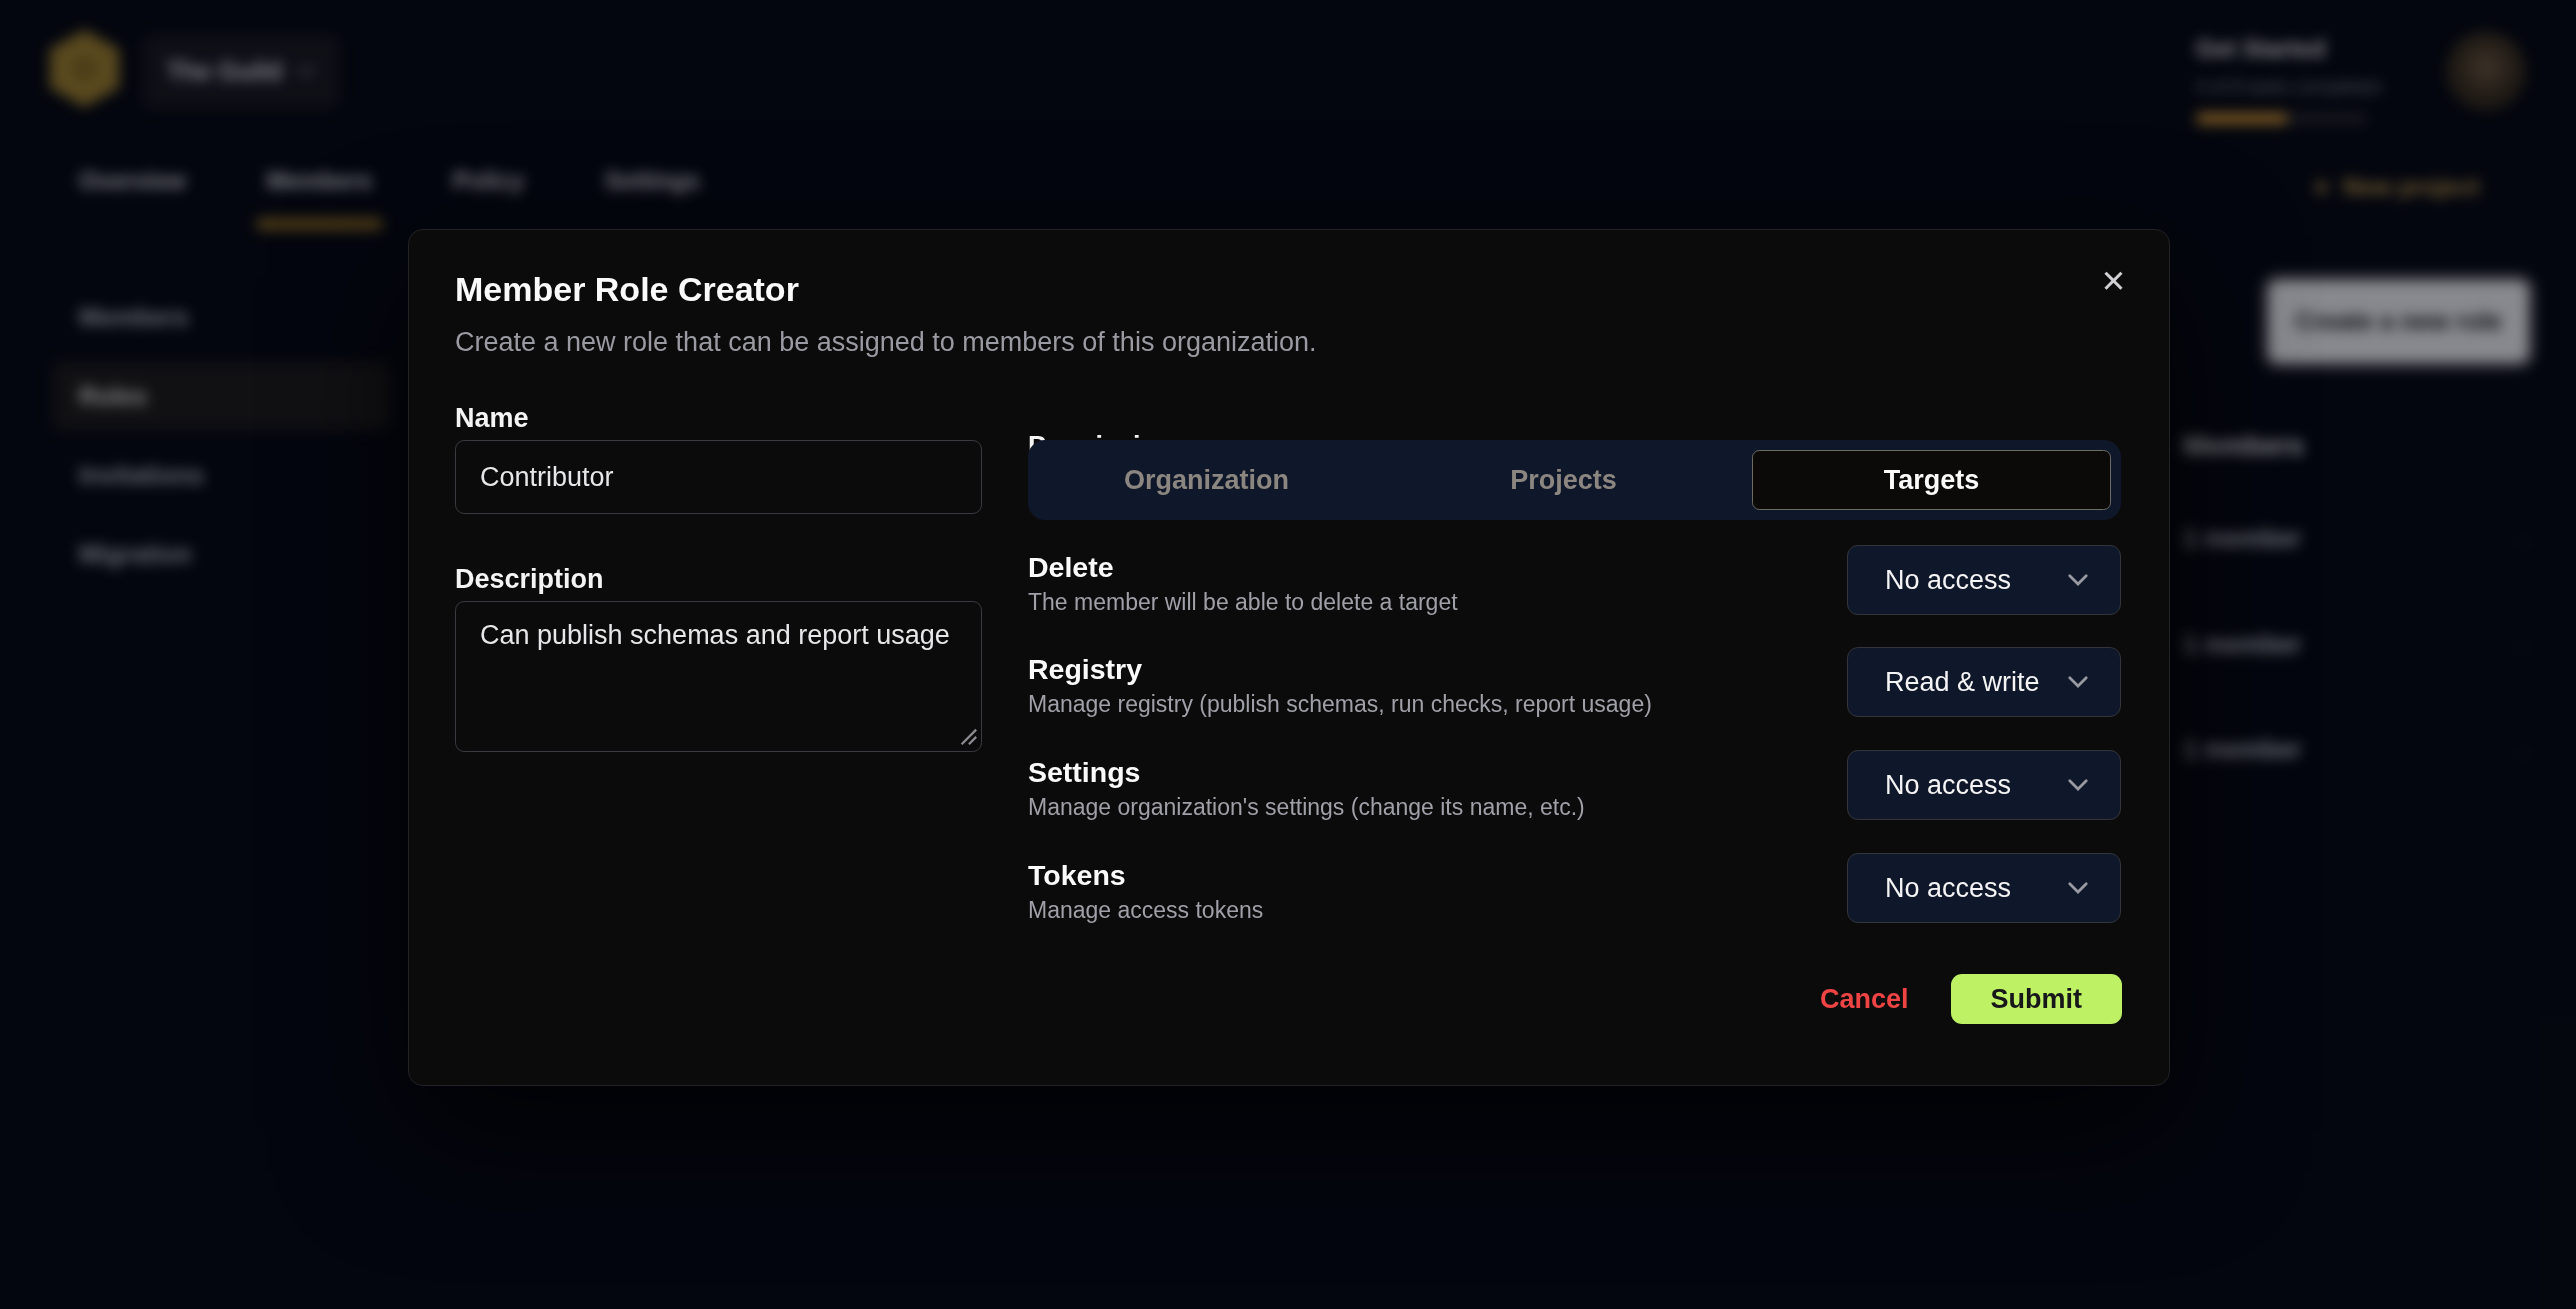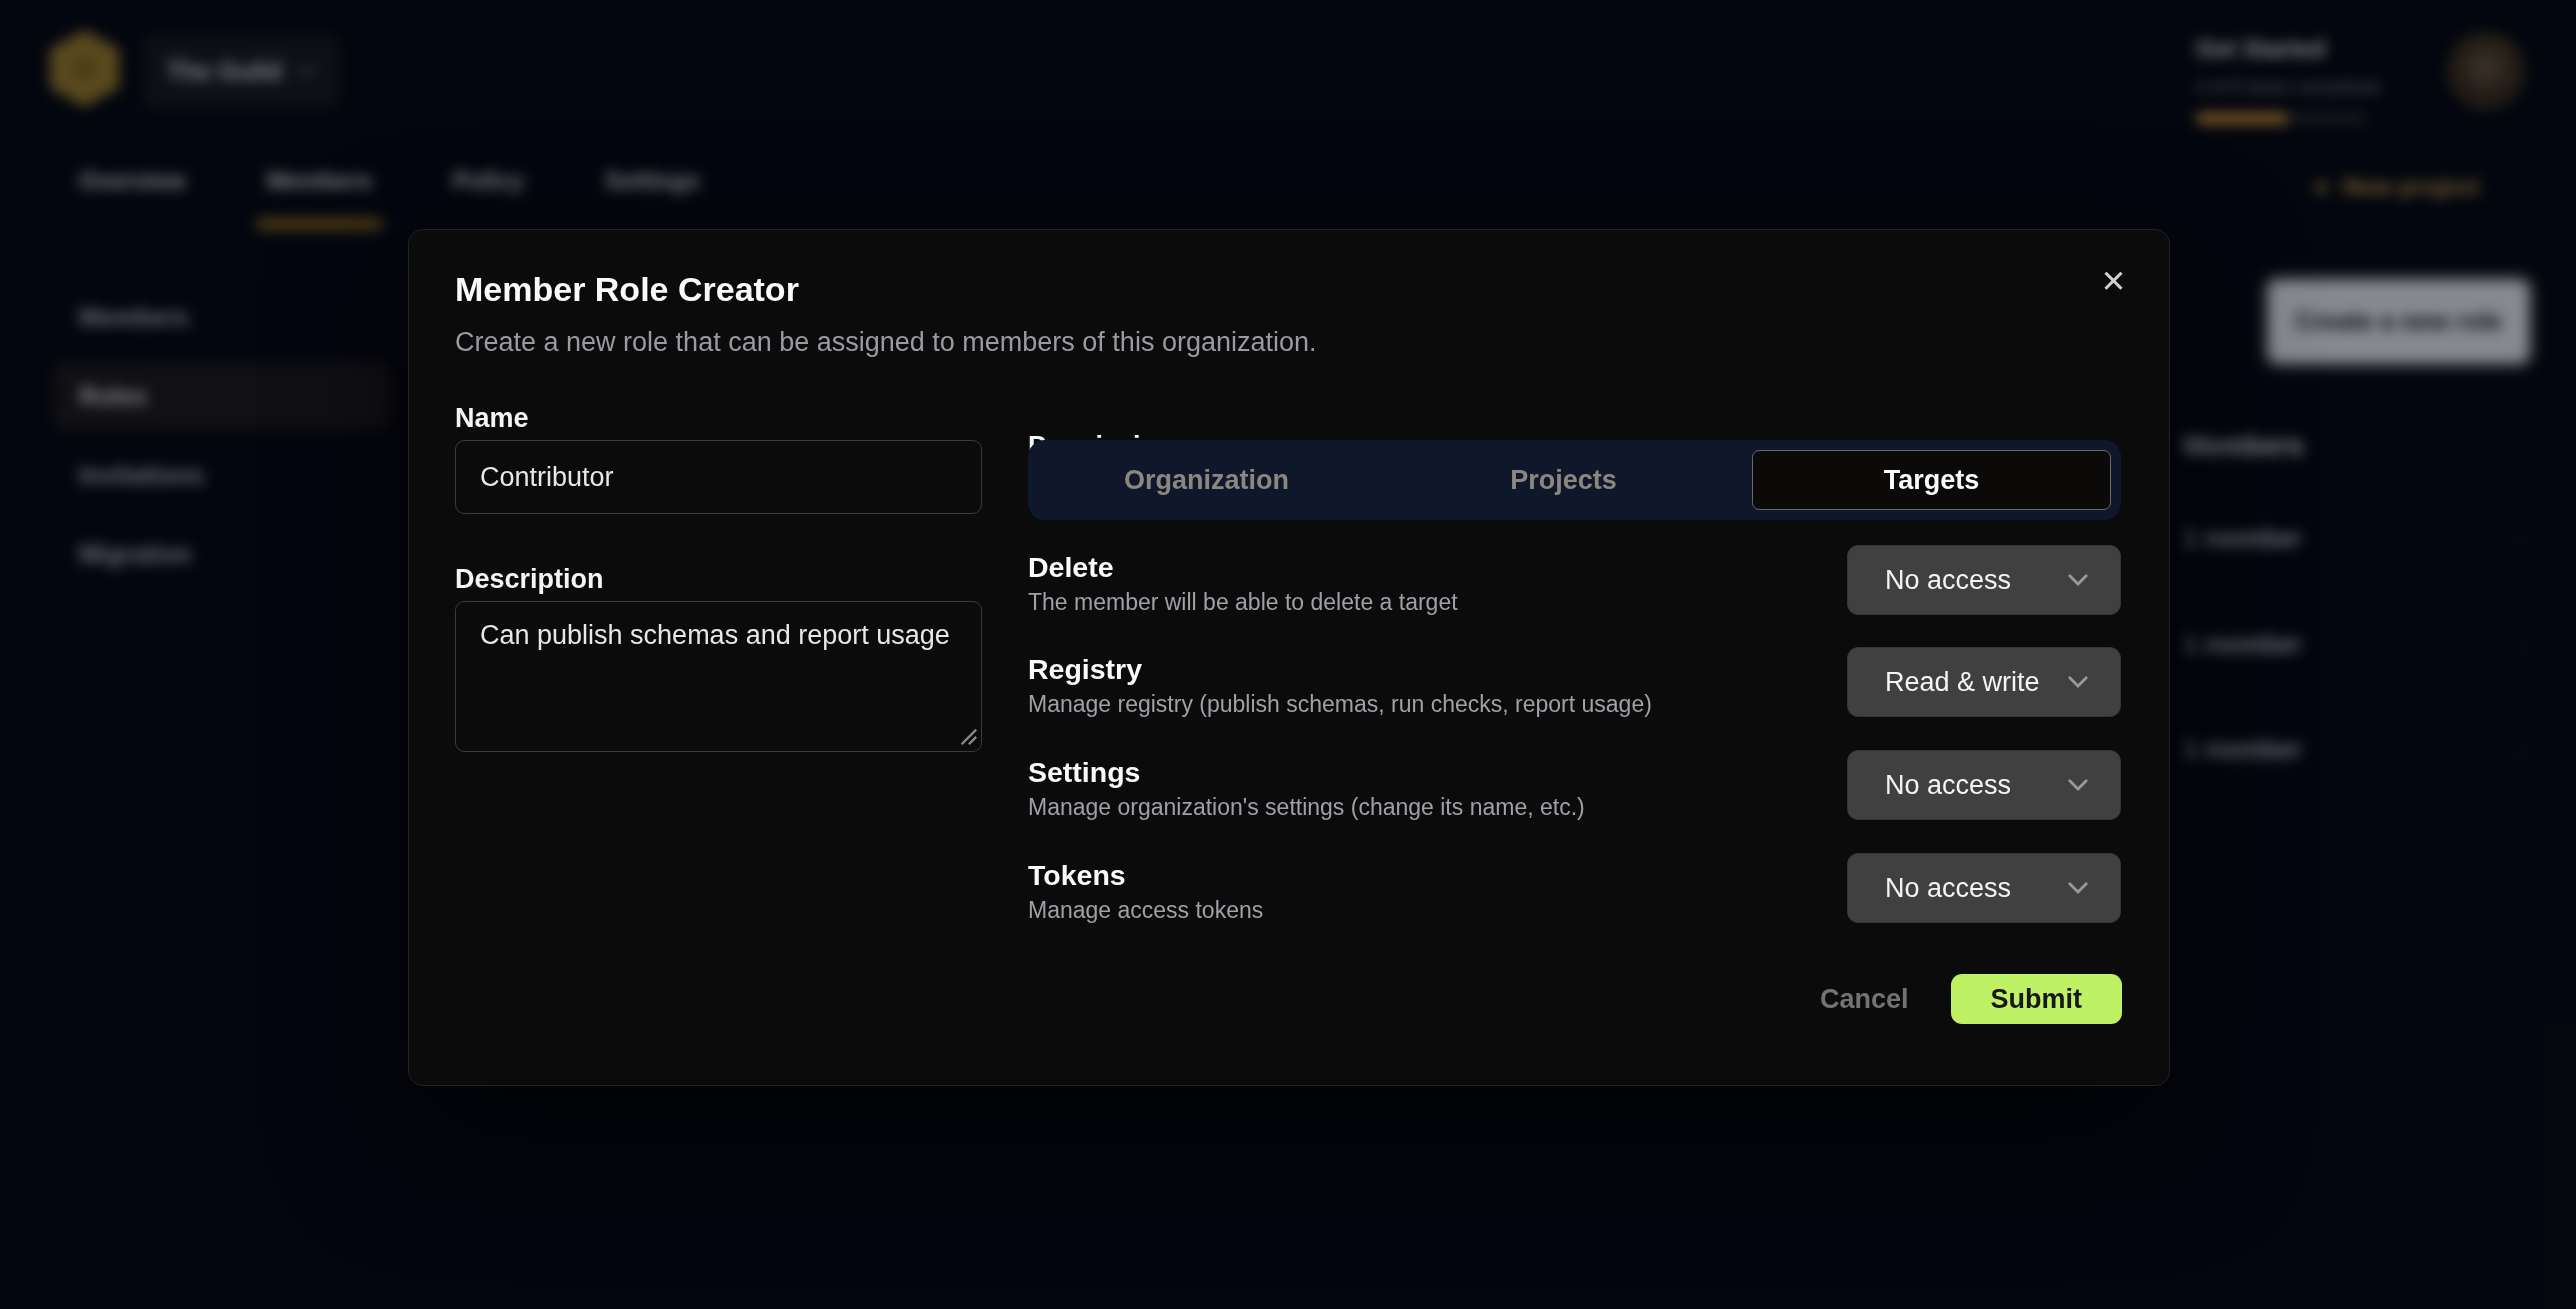--- a/index.html
+++ b/index.html
@@ -75,27 +75,27 @@
   .segmented { position:absolute; left:619px; top:210px; width:1093px; height:80px;
     background:#0f172a; border-radius:17px; display:flex; }
   .seg-tab { flex:1; display:flex; align-items:center; justify-content:center;
     color:#8c8680; font-size:27px; font-weight:700; border-radius:7.3px; }
   .seg-tab.active { margin:10px; background:#0b0a09; border:1.8px solid #6e6a64; color:#fafafa; }
 
   .perm-row { position:absolute; left:619px; width:1093px; height:70px; }
   .pr-title { position:absolute; left:0; top:1.8px; color:#fafafa; font-size:28.5px; font-weight:700; }
   .pr-desc { position:absolute; left:0; top:40px; color:#a0a0a8; font-size:23px; }
   .perm-select { position:absolute; right:0; top:-3.7px; width:274px; height:70px;
-    background:#404040; border:1.8px solid #34353b; border-radius:11px;
+    background:#0f172a; border:1.8px solid #34353b; border-radius:11px;
     display:flex; align-items:center; cursor:pointer; }
   .perm-select .sel-value { color:#f4f4f5; font-size:27px; padding-left:37px; flex:1; }
   .perm-select svg { margin-right:31px; }
 
   .modal-footer { position:absolute; right:47px; top:744px; display:flex; align-items:center; gap:42px; }
-  .cancel-btn { background:transparent; border:none; color:#737373; font-size:27px; font-weight:700; cursor:pointer; }
+  .cancel-btn { background:transparent; border:none; color:#ef4444; font-size:27px; font-weight:700; cursor:pointer; }
   .submit-btn { height:50px; padding:0 40px; background:#bef264; color:#17171a; border:none; border-radius:11px;
     font-size:27px; font-weight:700; cursor:pointer; }
 </style>
 </head>
 <body>
 
 <div class="screen">
 
   <div class="bg">
 

